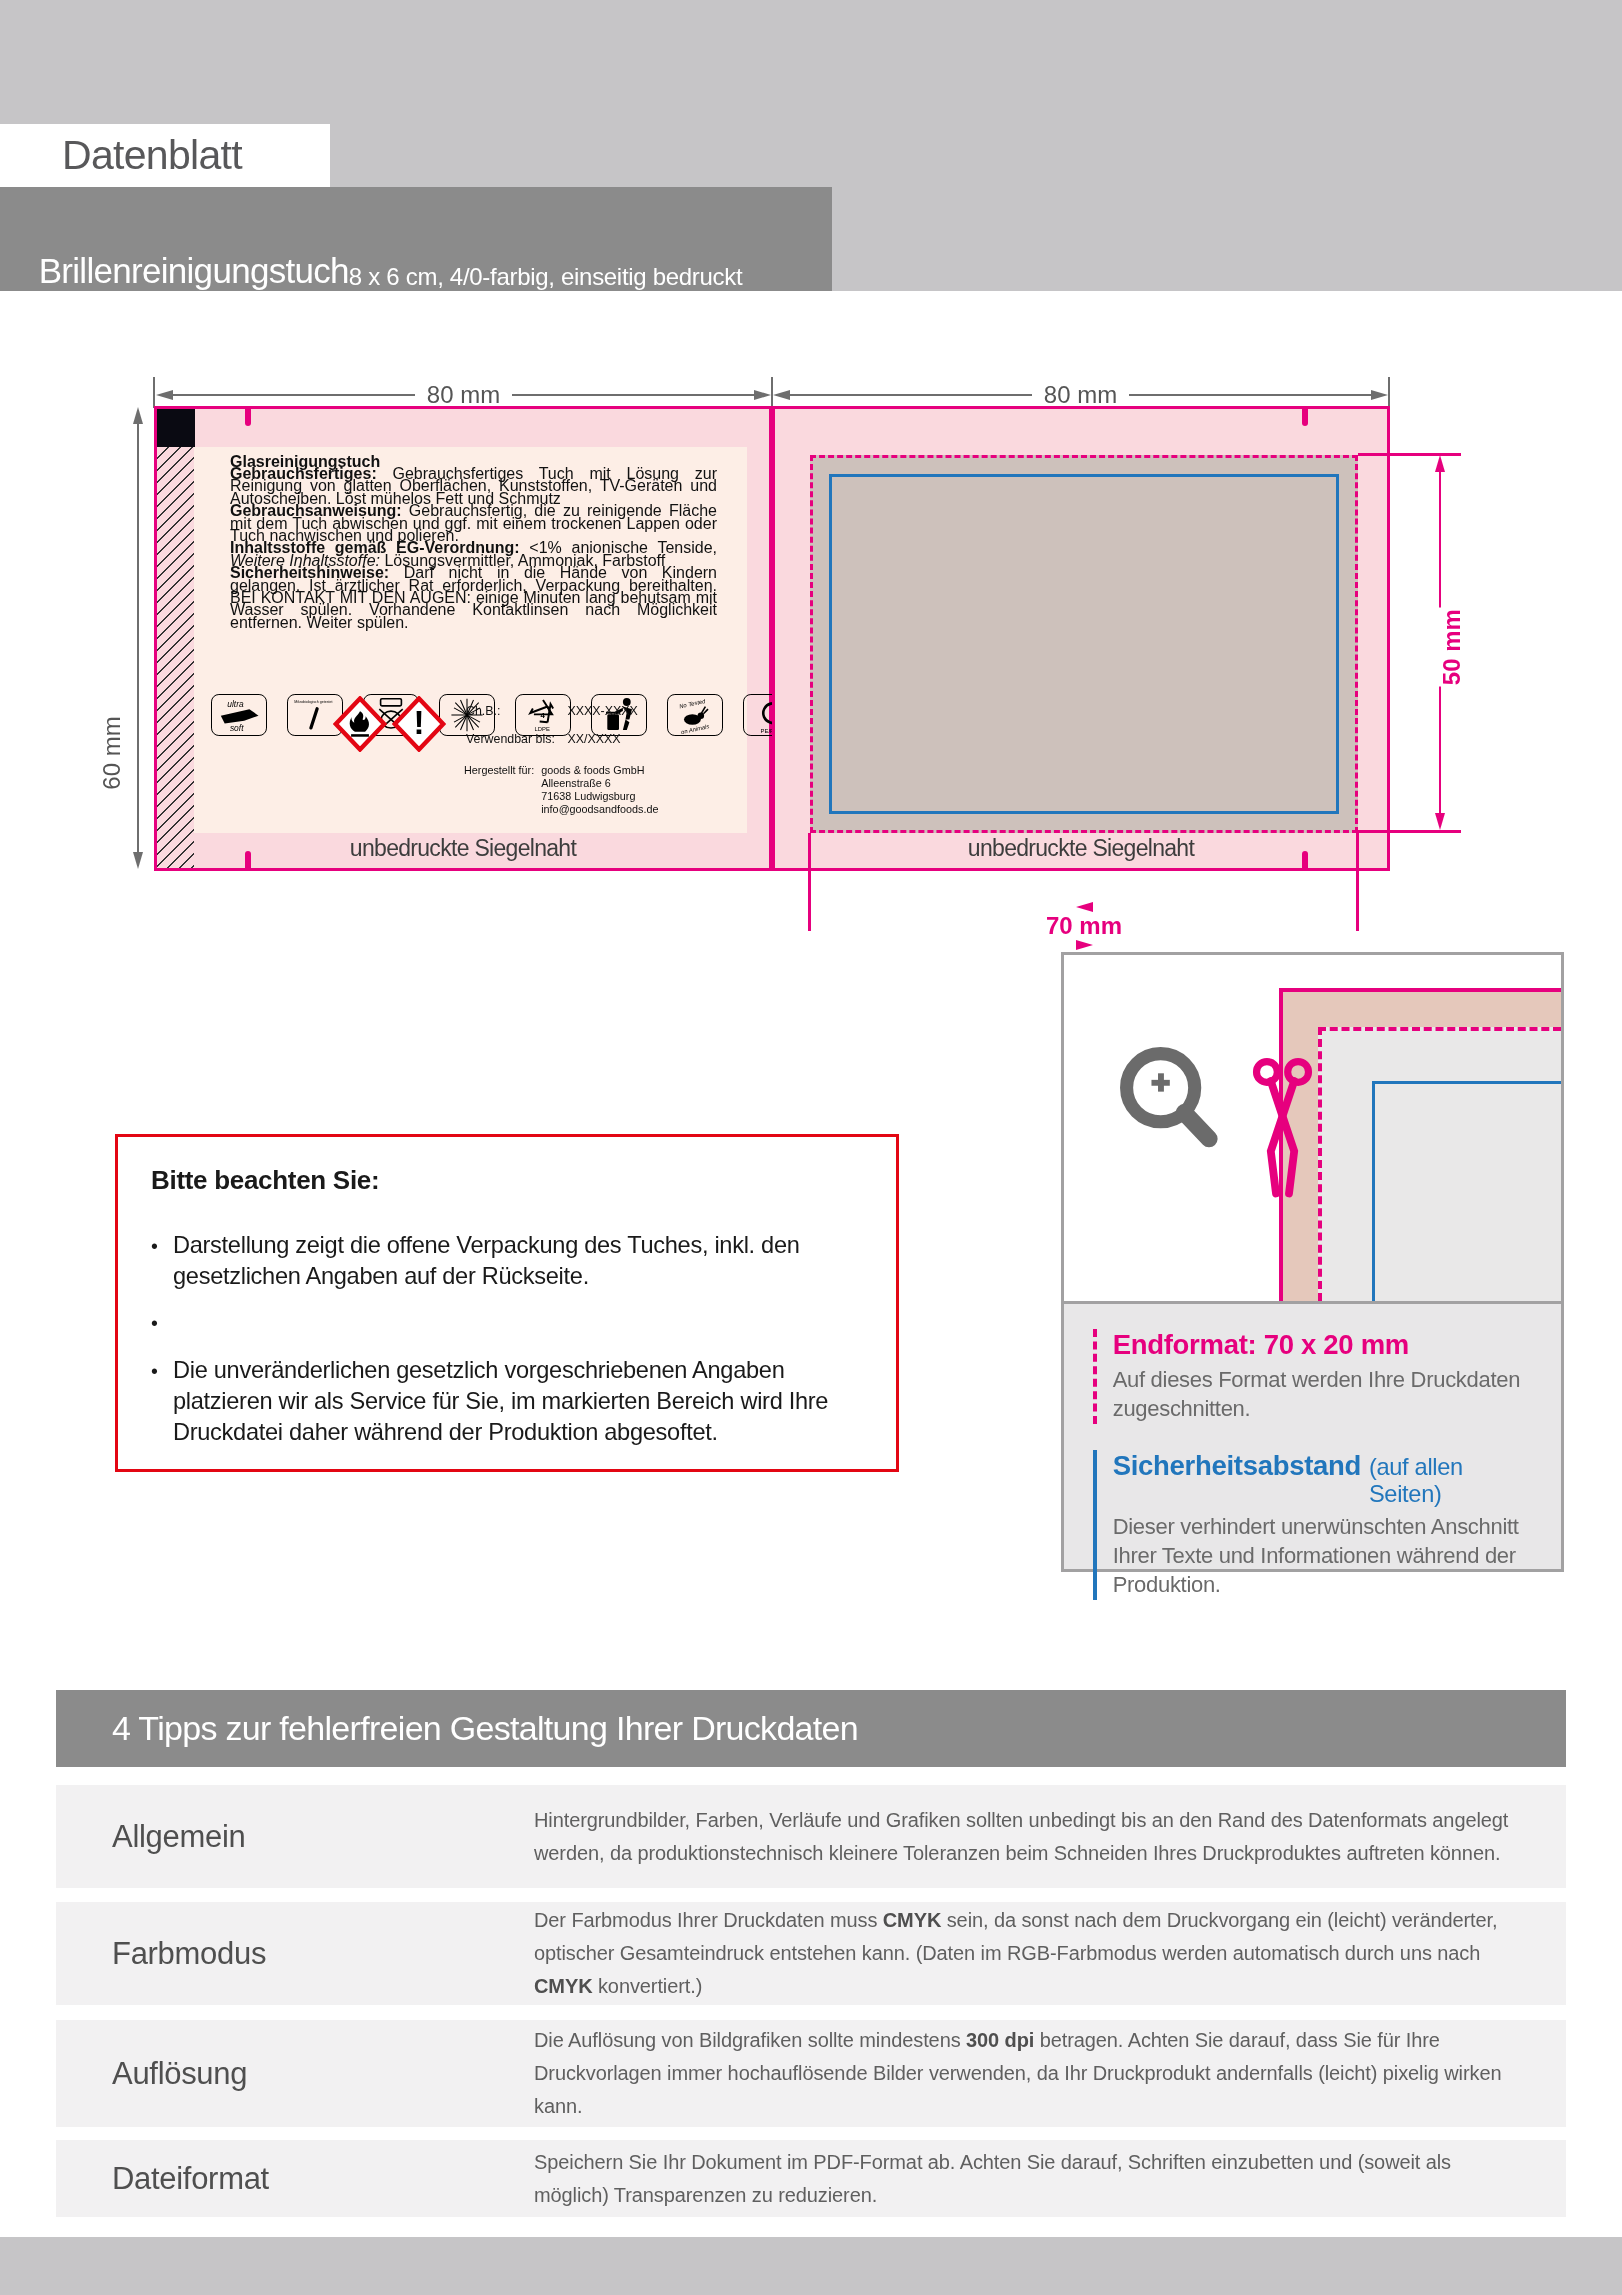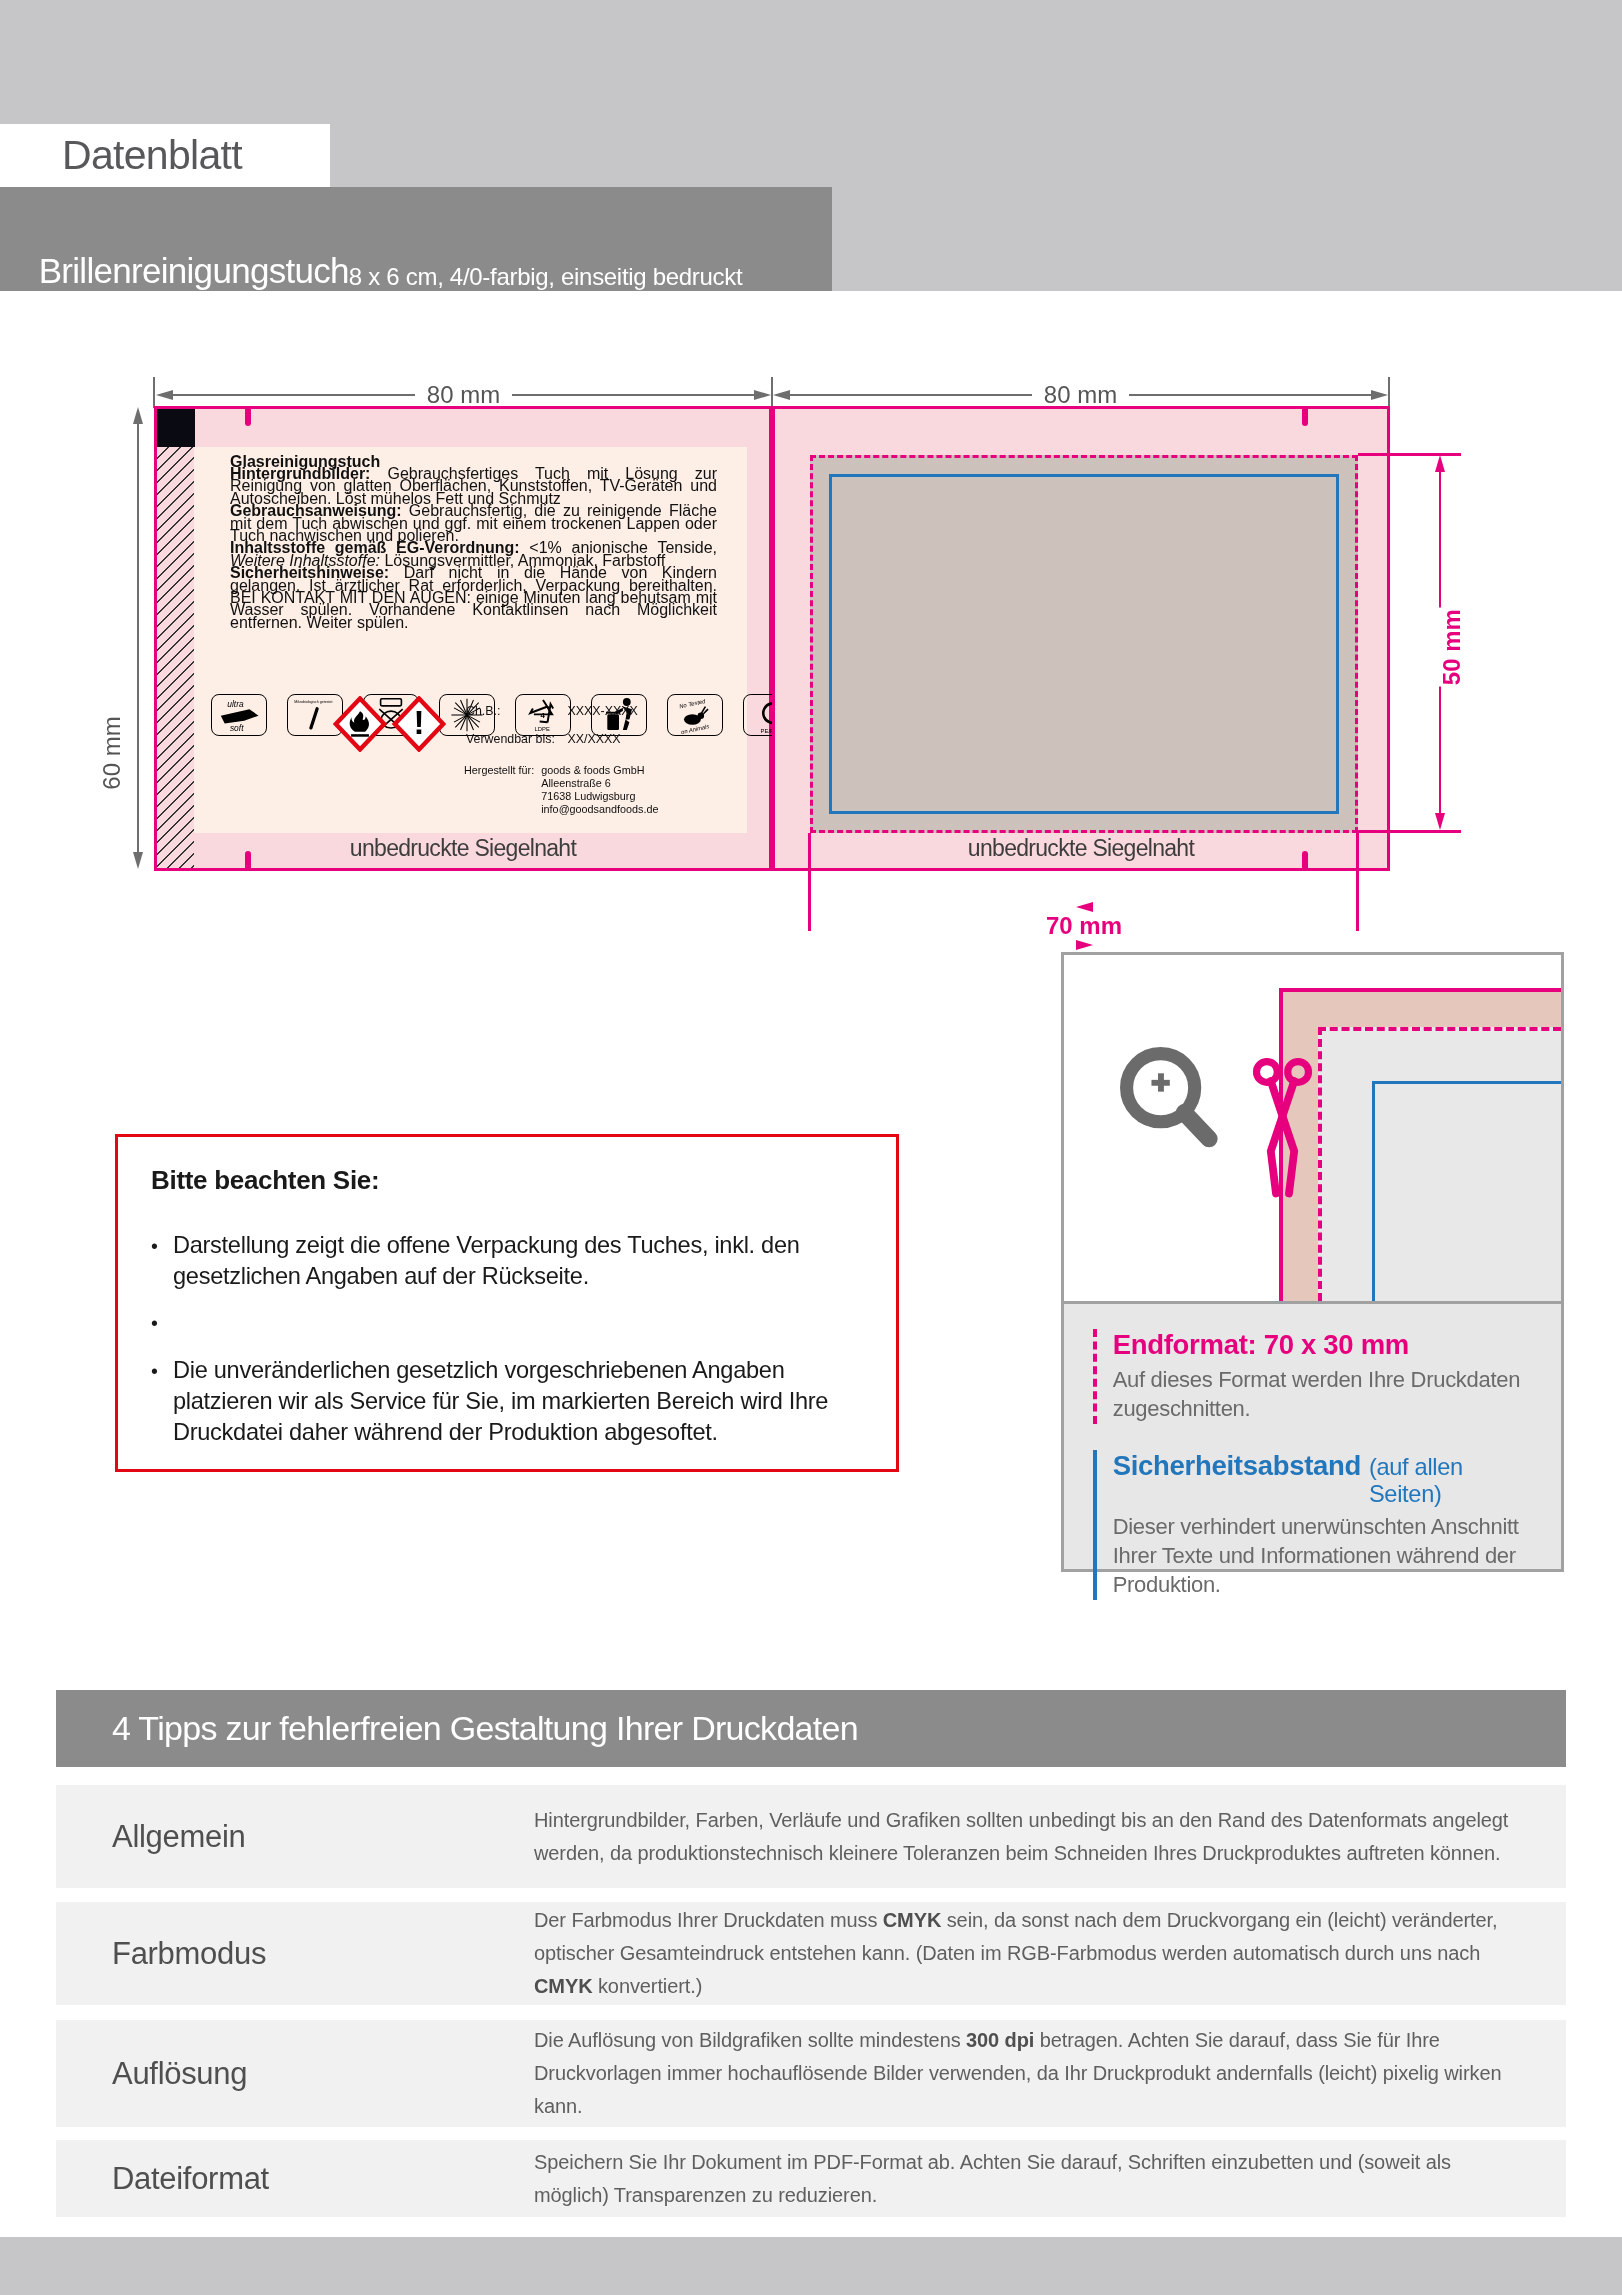--- a/index.html
+++ b/index.html
@@ -149,21 +149,21 @@
 
 <div class="abs panel" style="left:154px;top:406px;width:618px;height:465px;">
   <div class="abs corner-black"></div>
   <div class="abs notch top"></div>
   <div class="abs notch bot"></div>
   <div class="abs hatch"></div>
 
   <div class="abs cream">
     <div class="abs label-text">
       <p><b>Glasreinigungstuch</b></p>
-      <p><b>Hintergrundbilder: </b>Gebrauchsfertiges Tuch mit Lösung zur Reinigung von glatten Oberflächen, Kunststoffen, TV-Geräten und Autoscheiben. Löst mühelos Fett und Schmutz</p>
+      <p><b>Gebrauchsfertiges: </b>Gebrauchsfertiges Tuch mit Lösung zur Reinigung von glatten Oberflächen, Kunststoffen, TV-Geräten und Autoscheiben. Löst mühelos Fett und Schmutz</p>
       <p><b>Gebrauchsanweisung: </b>Gebrauchsfertig, die zu reinigende Fläche mit dem Tuch abwischen und ggf. mit einem trockenen Lappen oder Tuch nachwischen und polieren.</p>
       <p><b>Inhaltsstoffe gemäß EG-Verordnung: </b>&lt;1% anionische Tenside, <i>Weitere Inhaltsstoffe:</i> Lösungsvermittler, Ammoniak, Farbstoff</p>
       <p><b>Sicherheitshinweise: </b>Darf nicht in die Hände von Kindern gelangen. Ist ärztlicher Rat erforderlich, Verpackung bereithalten. BEI KONTAKT MIT DEN AUGEN: einige Minuten lang behutsam mit Wasser spülen. Vorhandene Kontaktlinsen nach Möglichkeit entfernen. Weiter spülen.</p>
     </div>
 
     <div class="abs icons-row">
       <div class="icon-box">
         <svg width="52" height="38" viewBox="0 0 80 58">
           <text x="22" y="16" font-size="13" font-style="italic">ultra</text>
           <polygon points="12,30 56,20 70,30 48,38 18,42" fill="#000"></polygon>
@@ -329,21 +329,21 @@
     </svg>
     <svg class="abs" style="left:186px;top:98px;" width="65" height="151" viewBox="0 0 100 230">
       <circle cx="26" cy="28" r="16" fill="none" stroke="#e6007e" stroke-width="11"></circle>
       <circle cx="74" cy="28" r="16" fill="none" stroke="#e6007e" stroke-width="11"></circle>
       <path d="M32 42 L68 150 L60 215" fill="none" stroke="#e6007e" stroke-width="12" stroke-linecap="round"></path>
       <path d="M68 42 L32 150 L40 215" fill="none" stroke="#e6007e" stroke-width="12" stroke-linecap="round"></path>
     </svg>
   </div>
   <div class="legend-area">
     <div class="leg-item end">
-      <h4>Endformat: 70 x 30 mm</h4>
+      <h4>Endformat: 70 x 20 mm</h4>
       <p>Auf dieses Format werden Ihre Druckdaten zugeschnitten.</p>
     </div>
     <div class="leg-item safe">
       <h4>
         <span>Sicherheitsabstand</span>
         <span class="suffix">(auf allen Seiten)</span>
       </h4>
       <p>Dieser verhindert unerwünschten Anschnitt Ihrer Texte und Informationen während der Produktion.</p>
     </div>
   </div>

